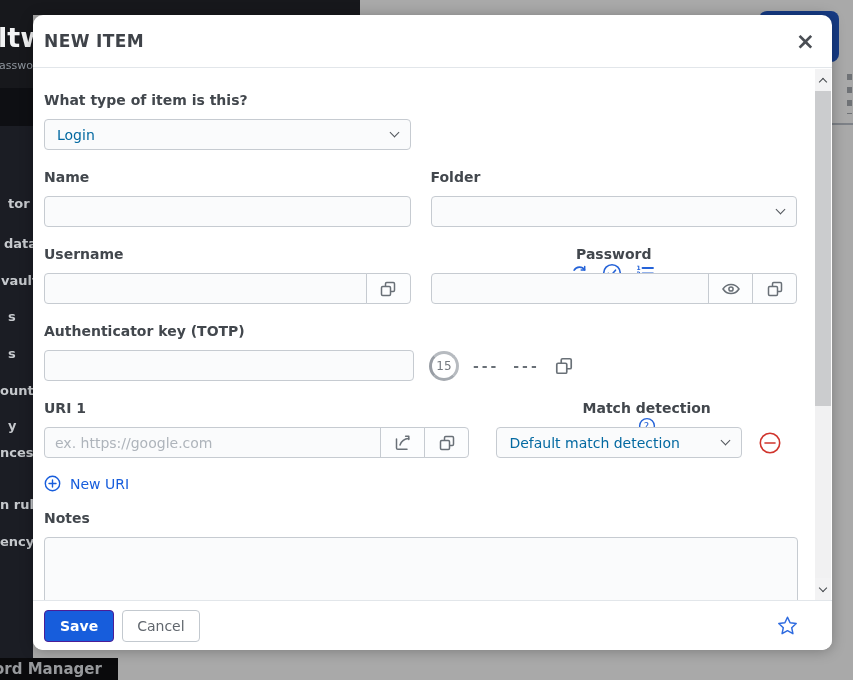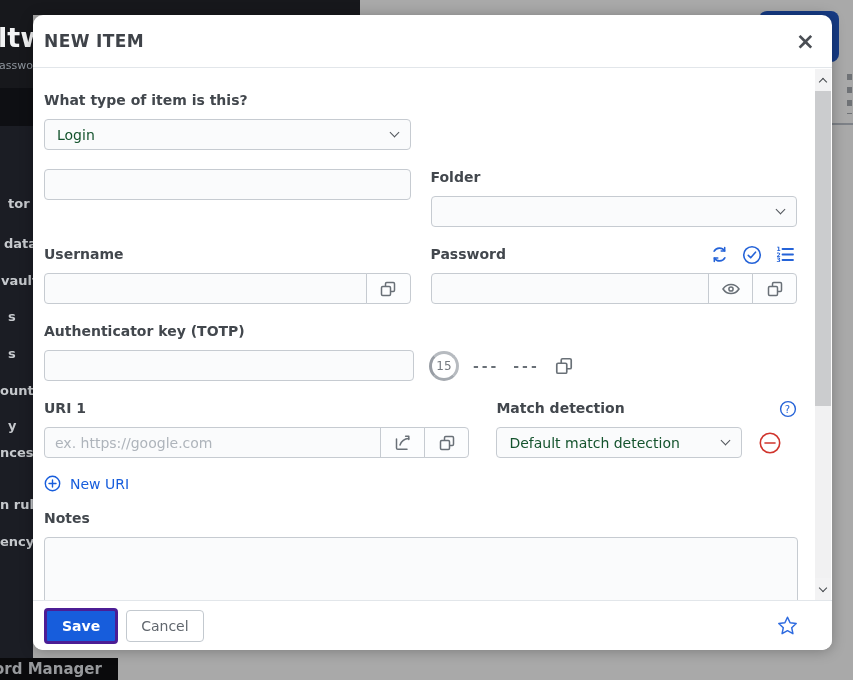--- a/index.html
+++ b/index.html
@@ -35,30 +35,30 @@
   .cols { display:flex; gap:20px; }
   .col { width:367px; }
 
   .input, .select, .btn-append {
     height:31px; border:1px solid #c6cbd1; background:#fafbfc; border-radius:4px;
     font-size:14px; color:#33383d; font-family:inherit;
   }
   .input { width:100%; padding:0 10px; outline:none; }
   .input::placeholder { color:#aeb4bb; }
   .select { display:flex; align-items:center; padding:0 12px; cursor:pointer; }
-  .select .sel-val { flex:1; font-size:14px; color:#14532d; }
+  .select .sel-val { flex:1; font-size:14px; color:#0369a1; }
   .chev { width:7px; height:7px; border-right:1.8px solid #50555b; border-bottom:1.8px solid #50555b;
           transform:rotate(45deg); margin-top:-4px; }
   .group { display:flex; }
   .group .input { border-radius:4px 0 0 4px; }
   .btn-append { width:45px; flex:0 0 45px; margin-left:-1px; border-radius:0; background:#fcfdfe;
                 display:flex; align-items:center; justify-content:center; cursor:pointer; }
   .btn-append.last { border-radius:0 4px 4px 0; }
 
-  .label-row { display:flex; align-items:center; justify-content:space-between; margin-bottom:10px; height:17px; }
+  .label-row { display:flex; align-items:center; justify-content:flex-start; margin-bottom:10px; height:17px;flex-direction:column; }
   .icon-set { display:flex; align-items:center; gap:13px; padding-right:2px; }
   .icon-btn { background:none; border:none; padding:0; cursor:pointer; line-height:0; }
 
   .totp-line { display:flex; align-items:center; }
   .totp-input { width:370px; }
   .totp-circle { width:30px; height:30px; border-radius:50%; border:3px solid #b7bbc0; margin-left:15px;
                  display:flex; align-items:center; justify-content:center;
                  font-size:12px; color:#74797f; border-left-color:#989da4; border-bottom-color:#a5aab0; }
   .totp-dashes { margin-left:14px; font-size:14px; font-weight:600; color:#697077; letter-spacing:3px; word-spacing:6px; white-space:pre; }
   .totp-copy { margin-left:14px; }
@@ -79,21 +79,21 @@
   .sb-btn { position:absolute; left:0; width:16px; height:22px; background:#f3f3f4; display:flex; align-items:center; justify-content:center; cursor:pointer; }
   .sb-up { top:0; } .sb-down { bottom:0; }
   .sb-chev { width:6px; height:6px; border-right:1.7px solid #43474c; border-bottom:1.7px solid #43474c; }
   .sb-up .sb-chev { transform:rotate(-135deg); margin-top:3px; }
   .sb-down .sb-chev { transform:rotate(45deg); margin-bottom:3px; }
   .sb-thumb { position:absolute; left:0; top:22px; width:16px; height:315px; background:#cbccce; cursor:pointer; }
 
   .modal-footer { position:absolute; left:0; right:0; bottom:0; height:50px; background:#fff;
                   border-top:1px solid #e2e6ea; border-radius:0 0 10px 10px;
                   display:flex; align-items:center; padding:0 11px; }
-  .btn-save { background:#175ddc; border:3px solid #4c1d95; color:#fff; font-weight:600; font-size:14px;
+  .btn-save { background:#175ddc; border:1px solid #4c1d95; color:#fff; font-weight:600; font-size:14px;
               padding:7px 15px; border-radius:4px; cursor:pointer; font-family:inherit; }
   .btn-cancel { background:#fff; border:1px solid #c3c9cf; color:#60666d; font-size:14px;
                 padding:7px 14px; border-radius:4px; margin-left:8px; cursor:pointer; font-family:inherit; }
   .fav-star { margin-left:auto; margin-right:22px; }
 </style>
 </head>
 <body>
 
 <div class="screen">
 
@@ -134,20 +134,21 @@
       <div class="frow">
         <span class="flabel">What type of item is this?</span>
         <div class="select col">
           <span class="sel-val">Login</span>
           <span class="chev"></span>
         </div>
       </div>
 
       <div class="frow cols">
         <div class="col">
+          <span class="flabel">Name</span>
           <input class="input" type="text" value="" style="">
         </div>
         <div class="col">
           <span class="flabel">Folder</span>
           <div class="select">
             <span class="sel-val"></span>
             <span class="chev"></span>
           </div>
         </div>
       </div>

